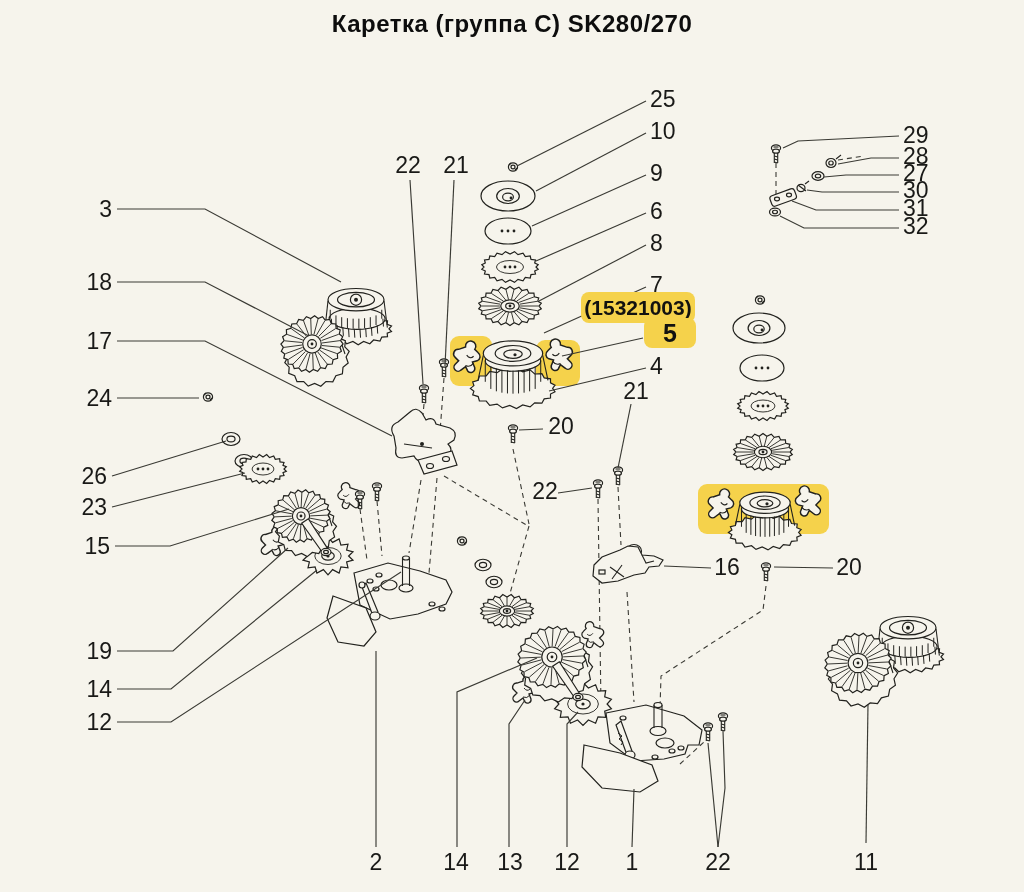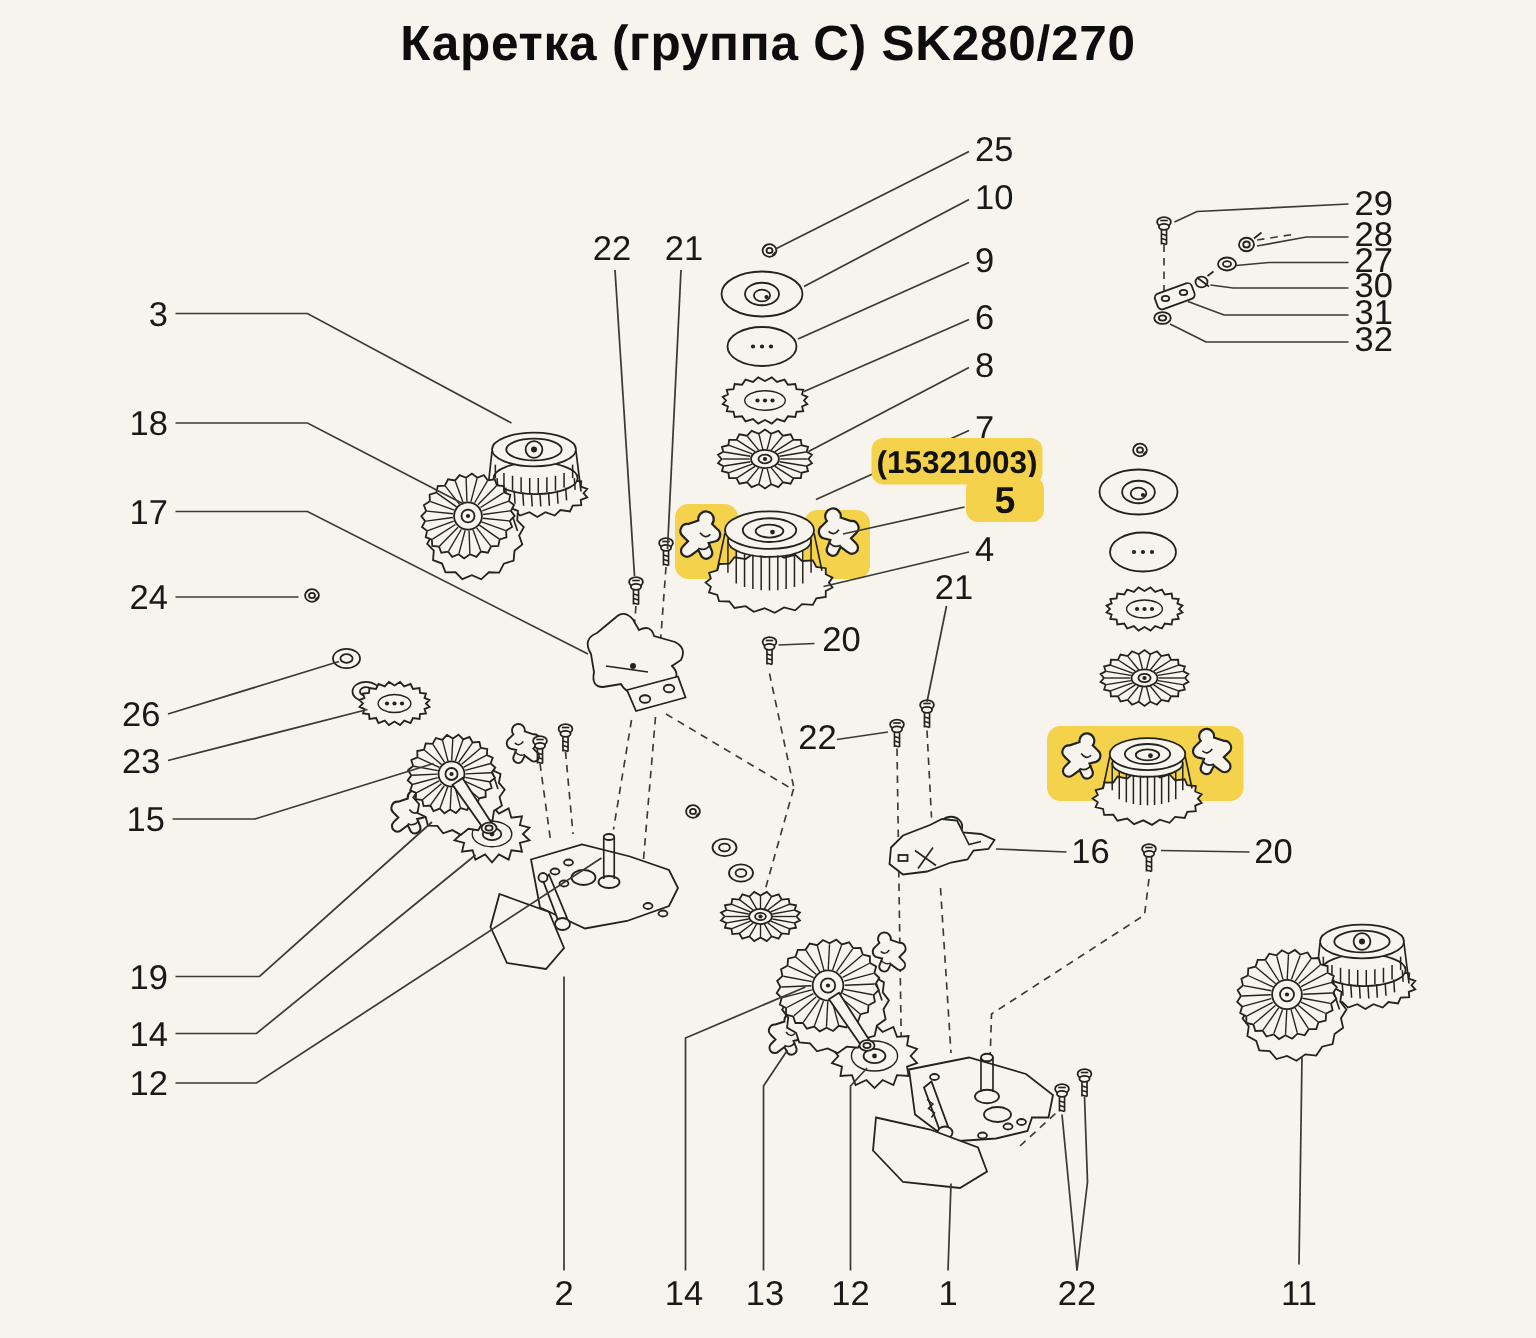--- a/index.html
+++ b/index.html
@@ -3,21 +3,21 @@
 <meta charset="utf-8">
 <style>
   html,body{margin:0;padding:0;}
   body{
     width:1024px;height:892px;position:relative;overflow:hidden;
     background:#f6f4ec;
     font-family:"Liberation Sans",sans-serif;
   }
   #title{
     position:absolute;top:10px;left:0;width:100%;
-    text-align:center;font-size:33px;font-weight:bold;color:#0d0d0d;
+    text-align:center;font-size:24px;font-weight:bold;color:#0d0d0d;
     margin:0;letter-spacing:0.5px;
   }
   #diagram{position:absolute;left:0;top:0;}
   text.callout{
     font-family:"Liberation Sans",sans-serif;
     font-size:23px;fill:#191917;
   }
   text.badge{
     font-family:"Liberation Sans",sans-serif;
     font-weight:bold;fill:#121210;

